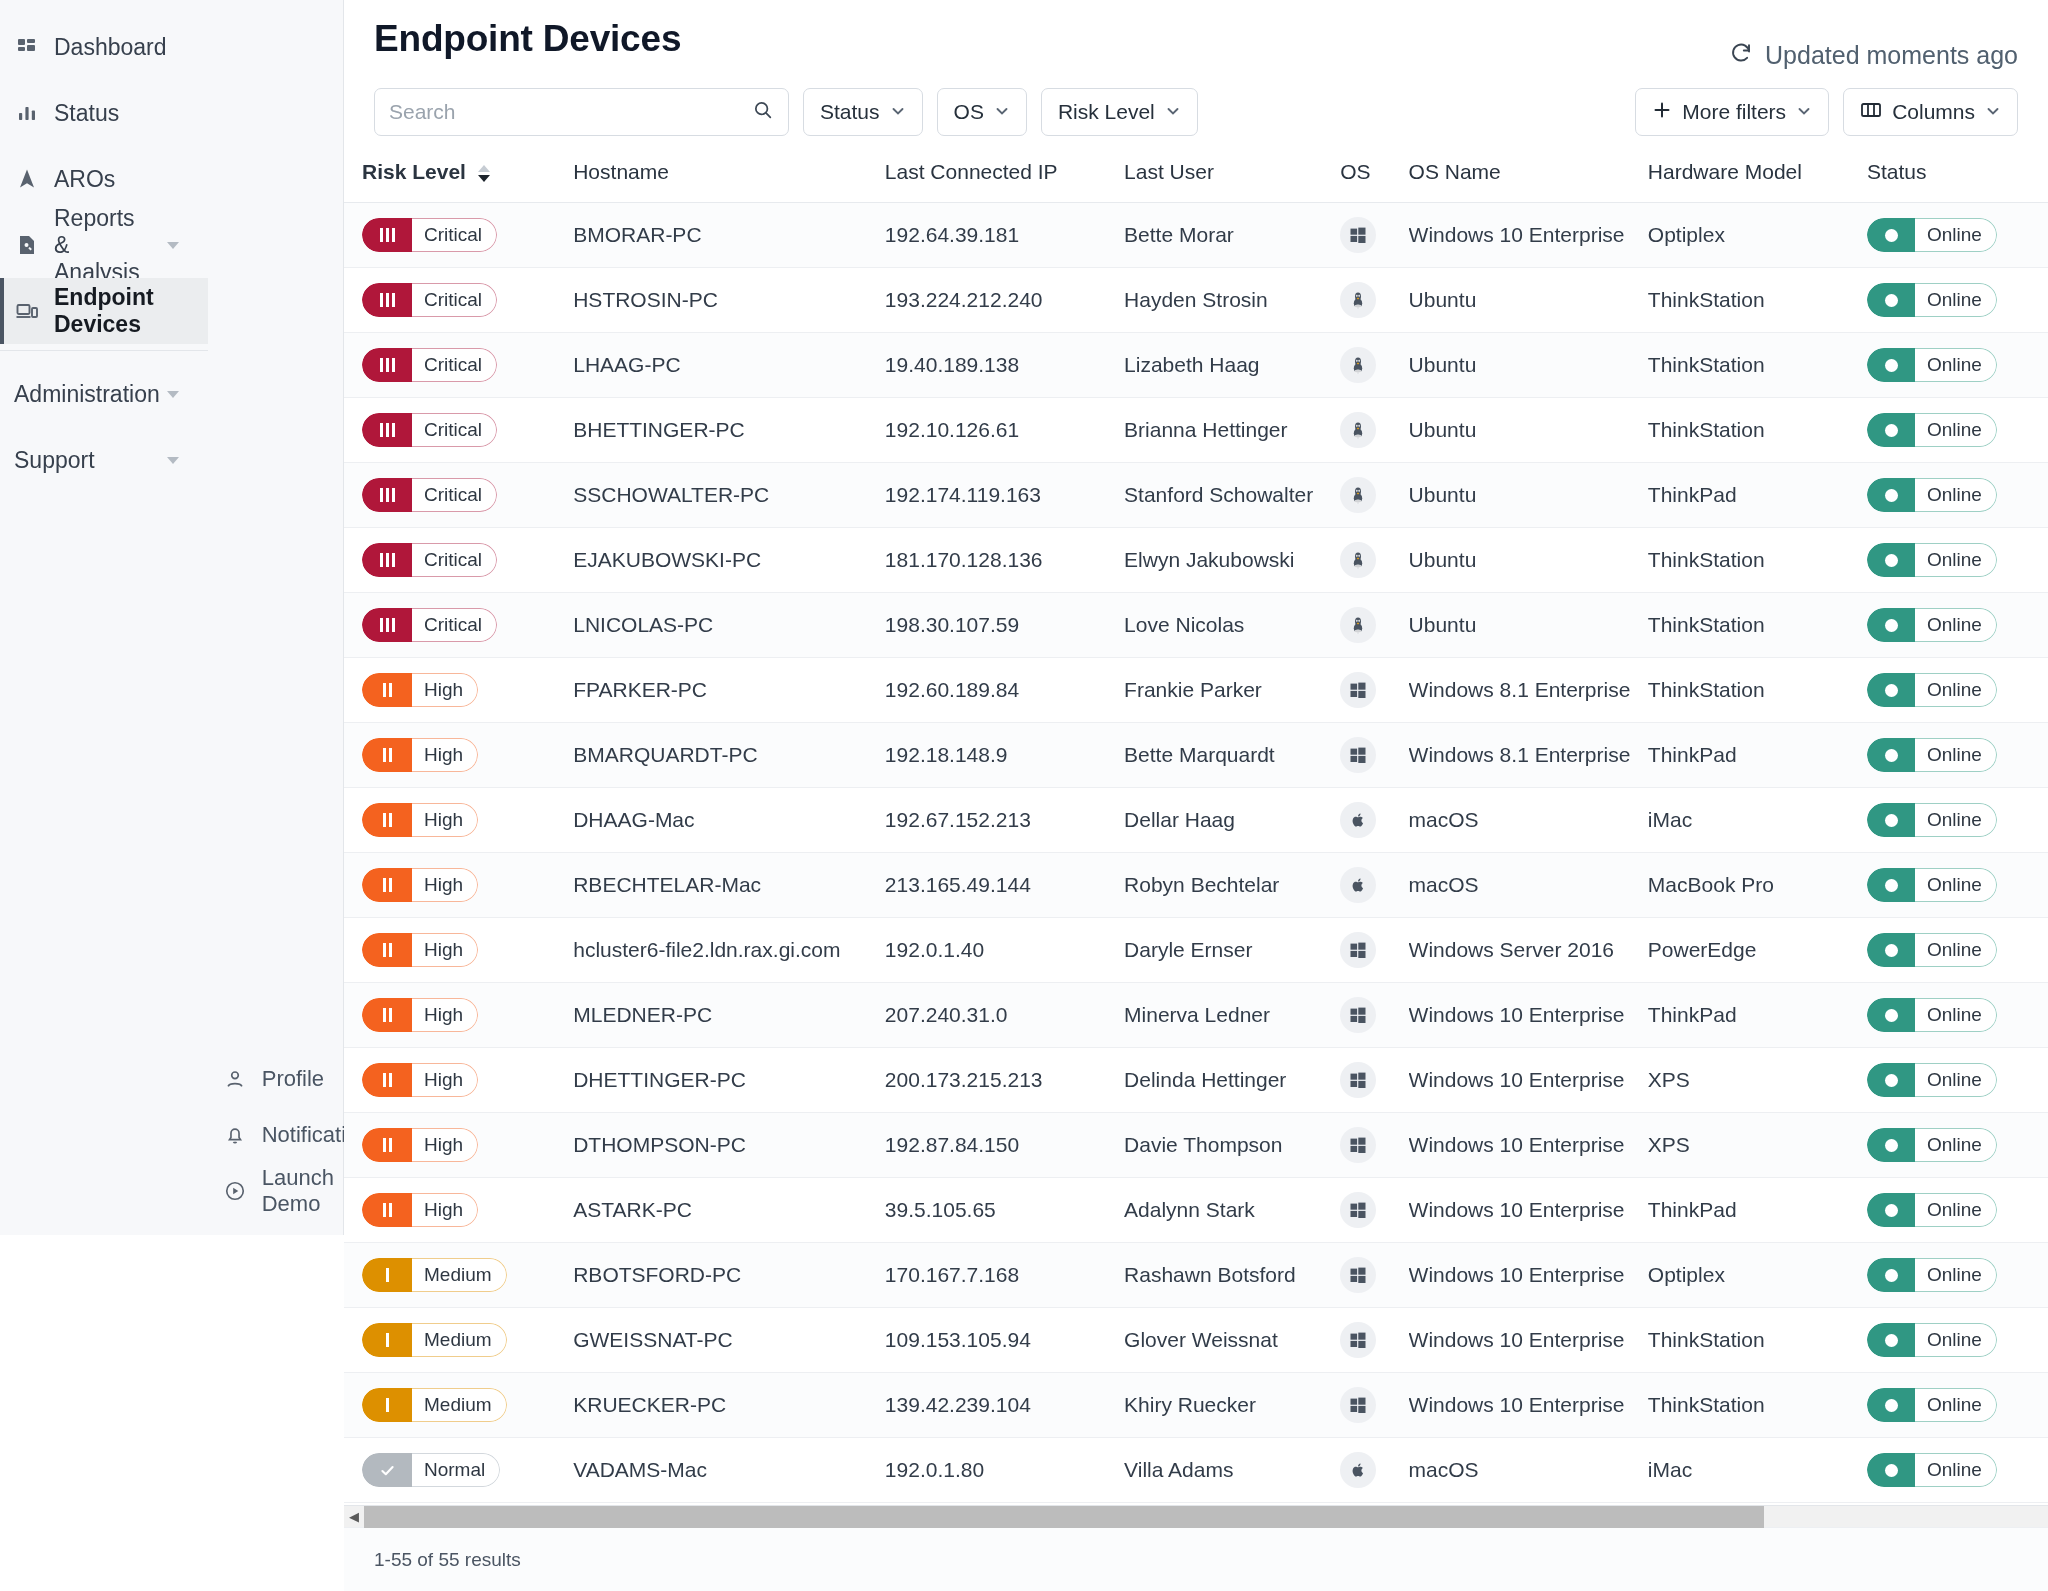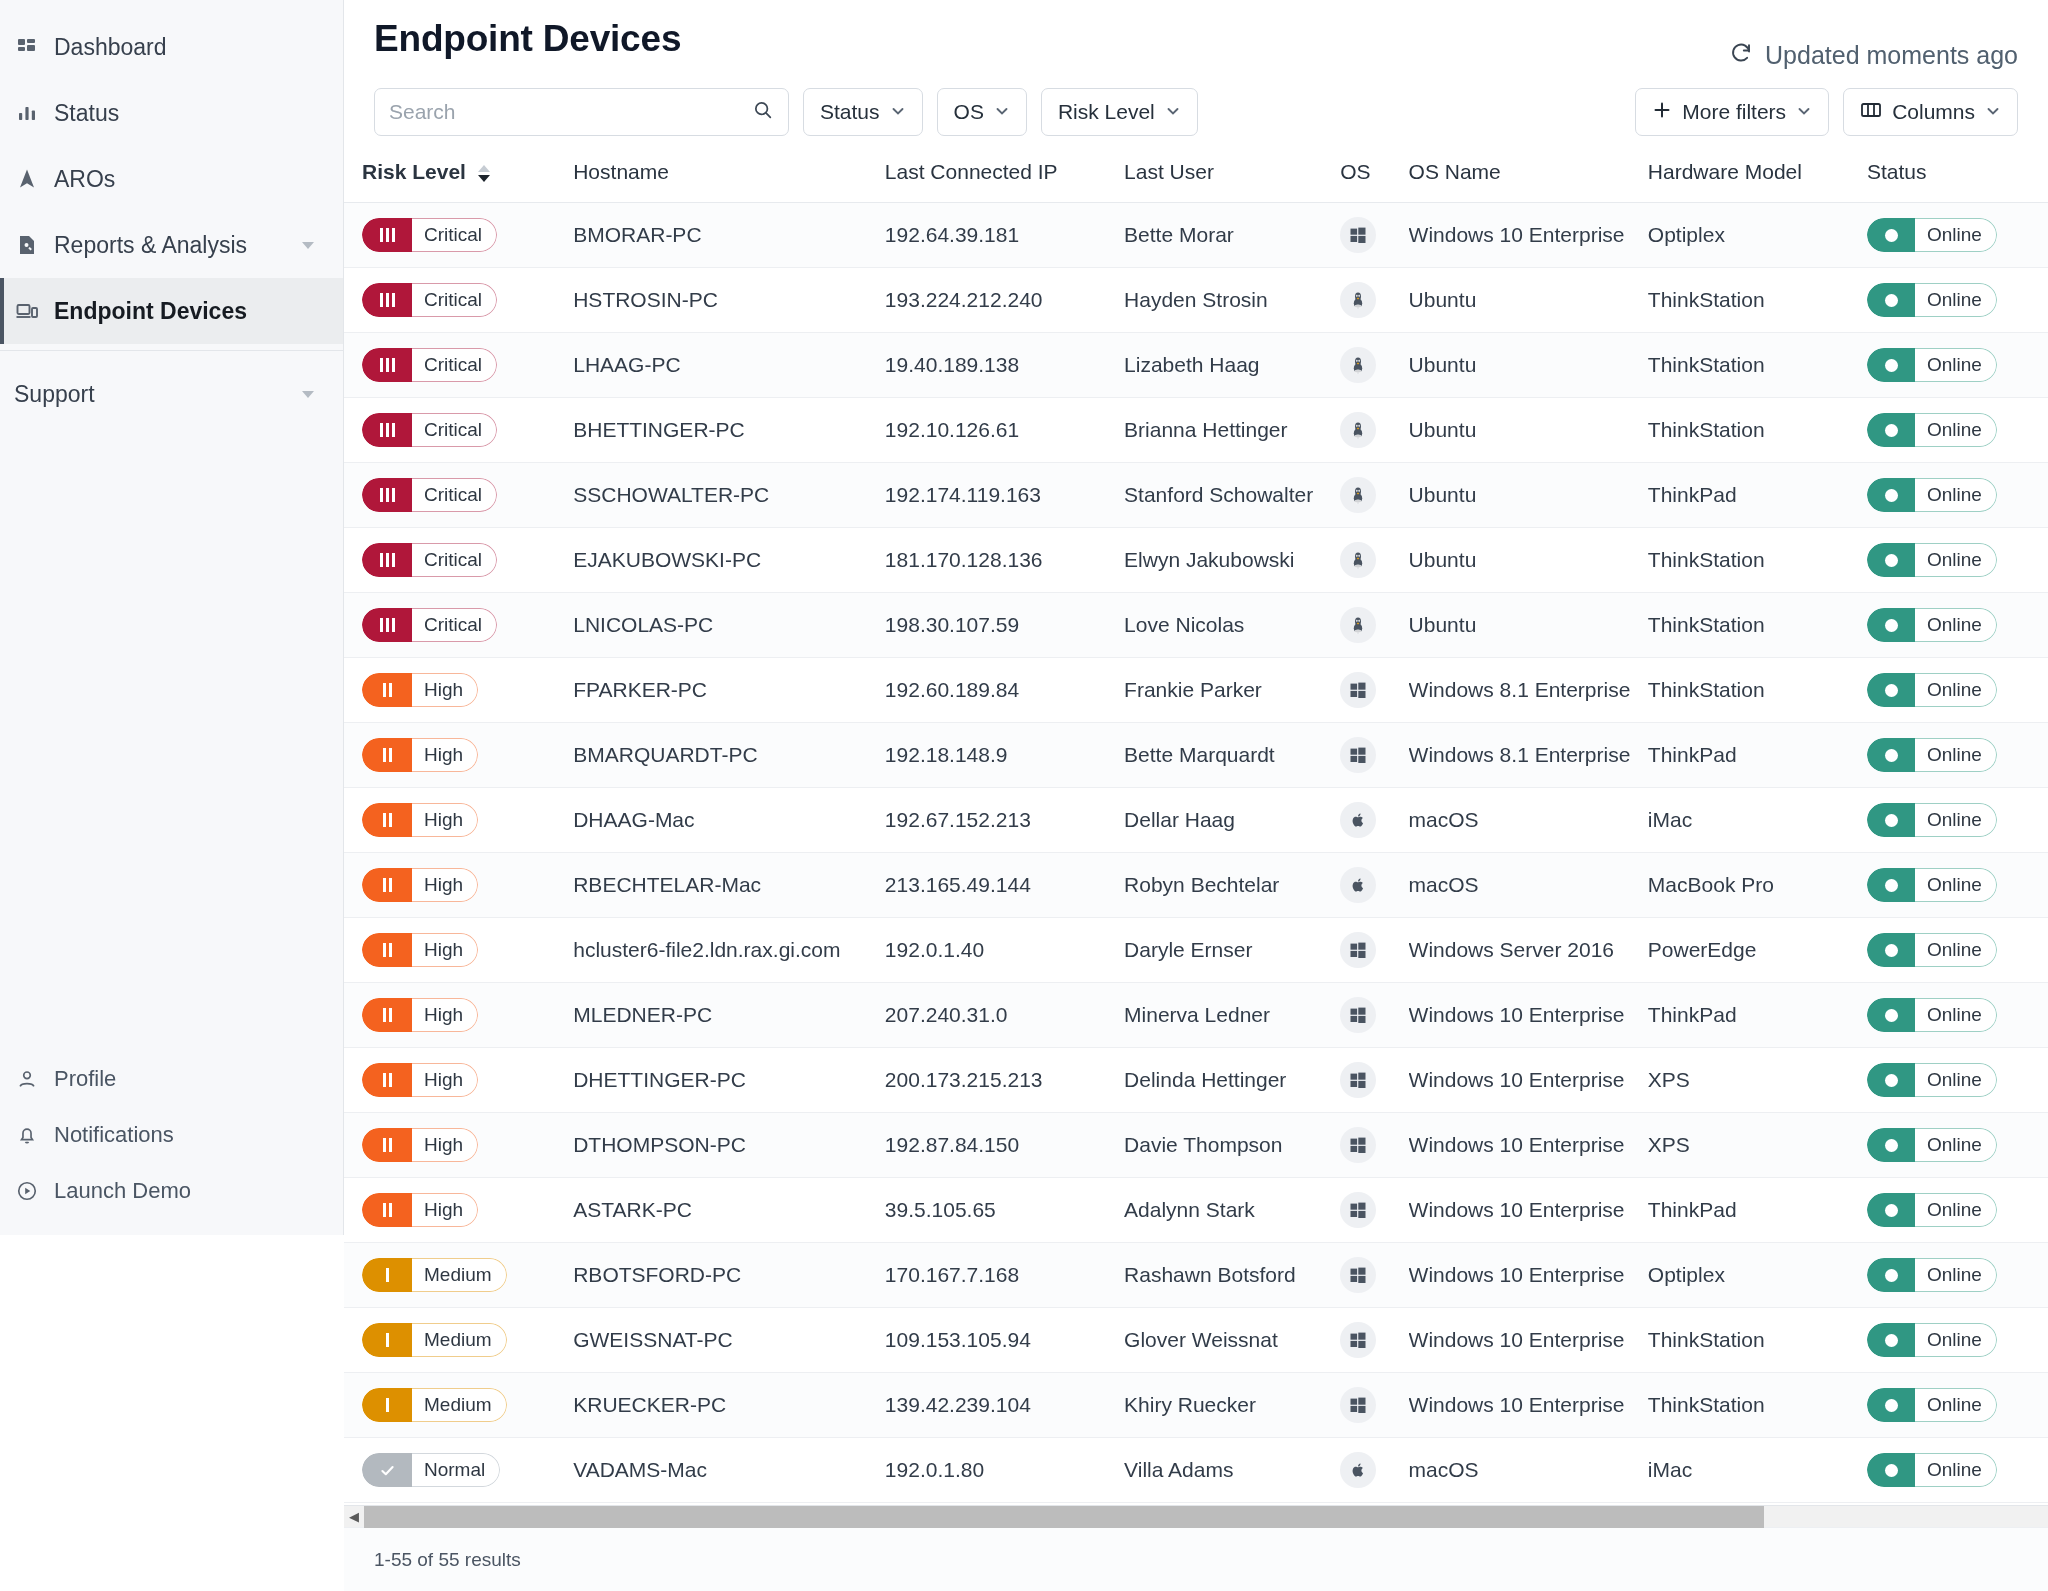--- a/index.html
+++ b/index.html
@@ -10,21 +10,21 @@
     color: #1f2937;
     overflow: hidden;
   }
   .app { display: flex; width: 2048px; height: 1591px; }
 
   
   .sidebar {
     width: 344px; min-width: 344px; height: 1235px;
     background: #f7f8fa;
     border-right: 1px solid #e3e6ea;
-    display: flex; flex-direction: column;
+    display: flex; flex-direction: row;
     position: relative;
   }
   .nav-top { padding-top: 14px; }
   .nav-item {
     display: flex; align-items: center;
     height: 66px;
     padding-left: 14px;
     gap: 14px;
     color: #37404d;
     font-size: 23px;
@@ -235,20 +235,28 @@
               <line x1="1.5" y1="18" x2="15.5" y2="18"></line>
               <rect x="17" y="9" width="5" height="9" rx="1"></rect>
             </svg>
         </span>
         <span class="lbl">Endpoint Devices</span>
       </div>
 
       <div class="nav-divider"></div>
 
 
+      <div class="nav-plain">
+        <span class="lbl">Administration</span>
+        <span class="caret">
+          <svg width="20" height="20" viewBox="0 0 20 20" fill="#b4bbc3">
+              <path d="M4 7 L16 7 L10 14 Z"></path>
+            </svg>
+        </span>
+      </div>
 
       <div class="nav-plain">
         <span class="lbl">Support</span>
         <span class="caret">
           <svg width="20" height="20" viewBox="0 0 20 20" fill="#b4bbc3">
               <path d="M4 7 L16 7 L10 14 Z"></path>
             </svg>
         </span>
       </div>
     </div>

